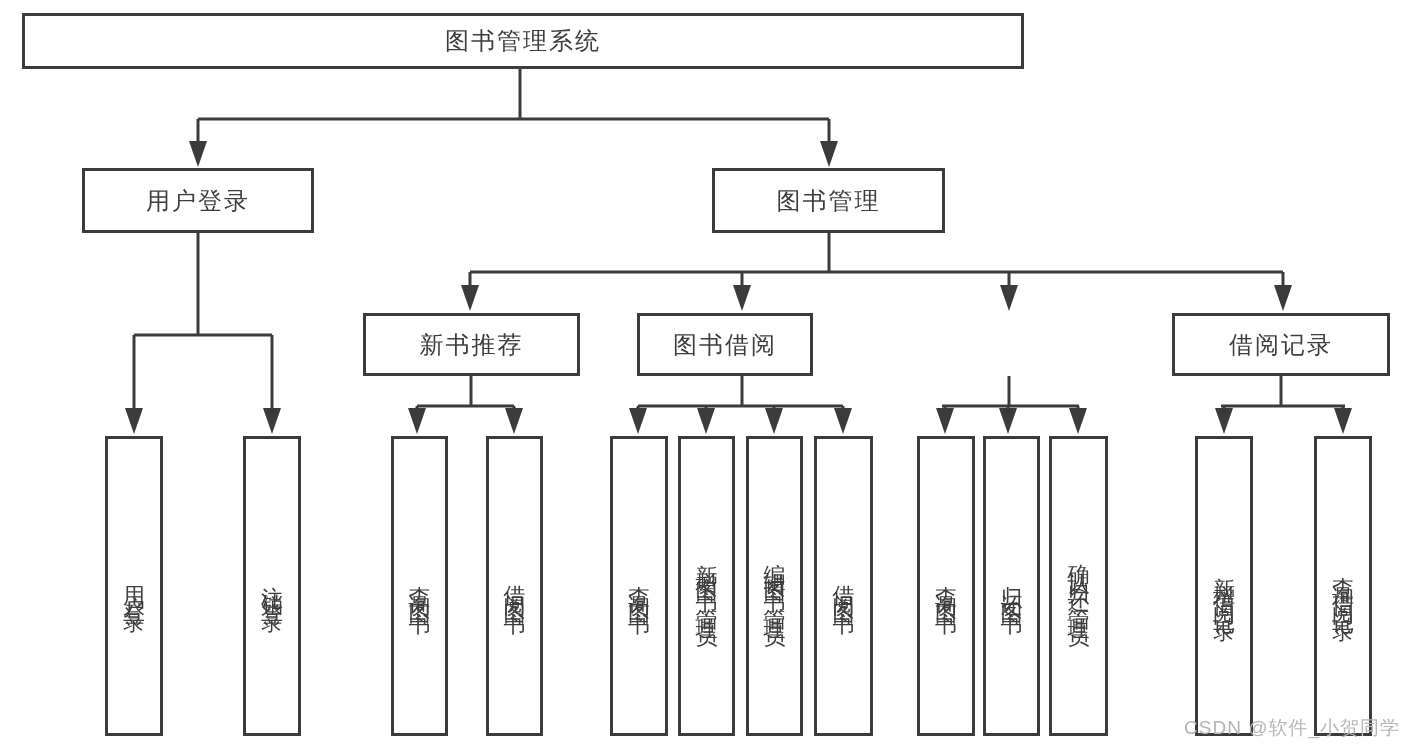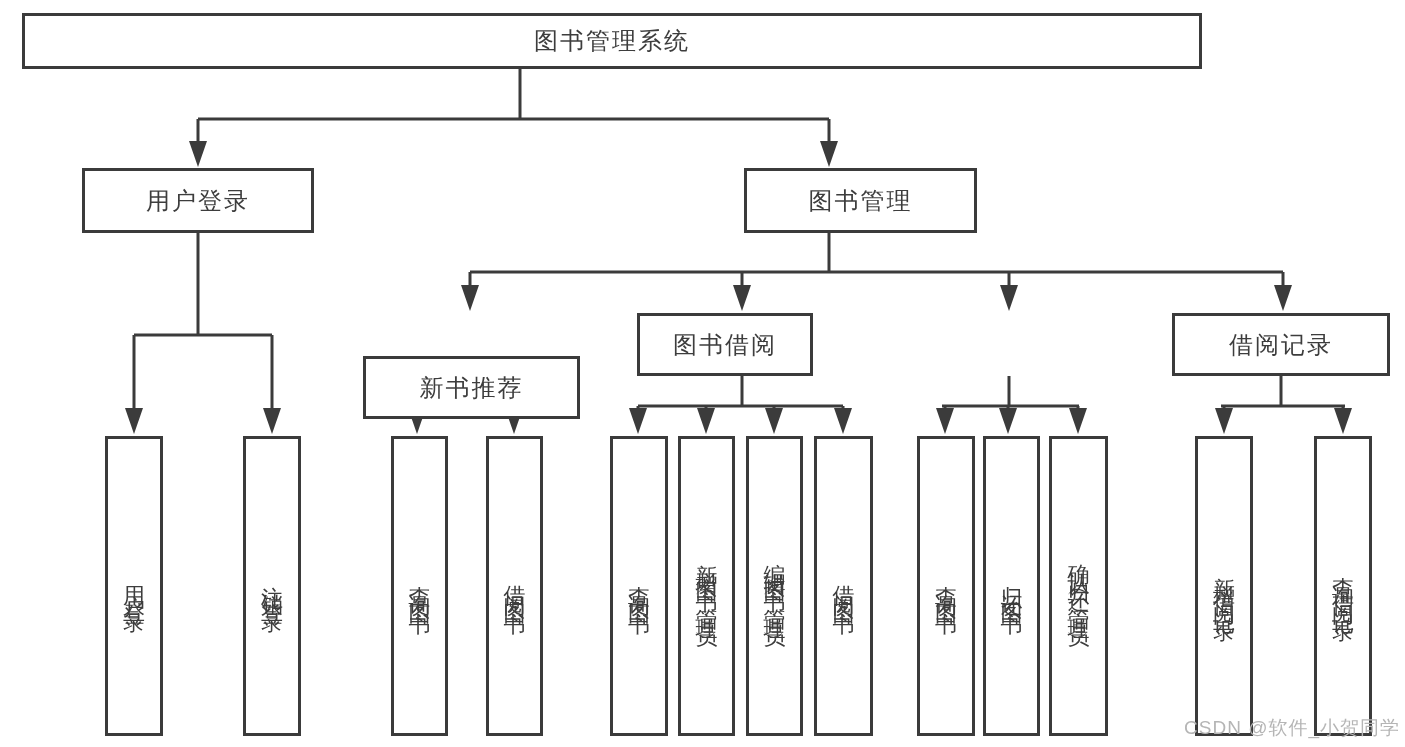--- a/index.html
+++ b/index.html
@@ -106,32 +106,32 @@
       <line x1="1008" y1="406" x2="1008" y2="416" stroke="#3b3b3b" stroke-width="3"></line>
       <polygon points="999,408 1017,408 1008,434" fill="#3b3b3b"></polygon>
       <line x1="1078" y1="406" x2="1078" y2="416" stroke="#3b3b3b" stroke-width="3"></line>
       <polygon points="1069,408 1087,408 1078,434" fill="#3b3b3b"></polygon>
       <line x1="1224" y1="406" x2="1224" y2="416" stroke="#3b3b3b" stroke-width="3"></line>
       <polygon points="1215,408 1233,408 1224,434" fill="#3b3b3b"></polygon>
       <line x1="1343" y1="406" x2="1343" y2="416" stroke="#3b3b3b" stroke-width="3"></line>
       <polygon points="1334,408 1352,408 1343,434" fill="#3b3b3b"></polygon>
     </svg>
 
-  <div class="node" style="left:22px;top:13px;width:1180px;height:56px;">
+  <div class="node" style="left:22px;top:13px;width:1002px;height:56px;">
     <span class="h-label">图书管理系统</span>
   </div>
 
   <div class="node" style="left:82px;top:168px;width:232px;height:65px;">
     <span class="h-label">用户登录</span>
   </div>
-  <div class="node" style="left:712px;top:168px;width:233px;height:65px;margin-left:32px;">
+  <div class="node" style="left:712px;top:168px;width:233px;height:65px;">
     <span class="h-label">图书管理</span>
   </div>
 
-  <div class="node" style="left:363px;top:313px;width:217px;height:63px;margin-top:43px;">
+  <div class="node" style="left:363px;top:313px;width:217px;height:63px;">
     <span class="h-label">新书推荐</span>
   </div>
   <div class="node" style="left:637px;top:313px;width:176px;height:63px;">
     <span class="h-label">图书借阅</span>
   </div>
   <div class="node" style="left:1172px;top:313px;width:218px;height:63px;">
     <span class="h-label">借阅记录</span>
   </div>
 
   <div class="node leaf" style="left:105px;top:436px;width:58px;height:300px;">

